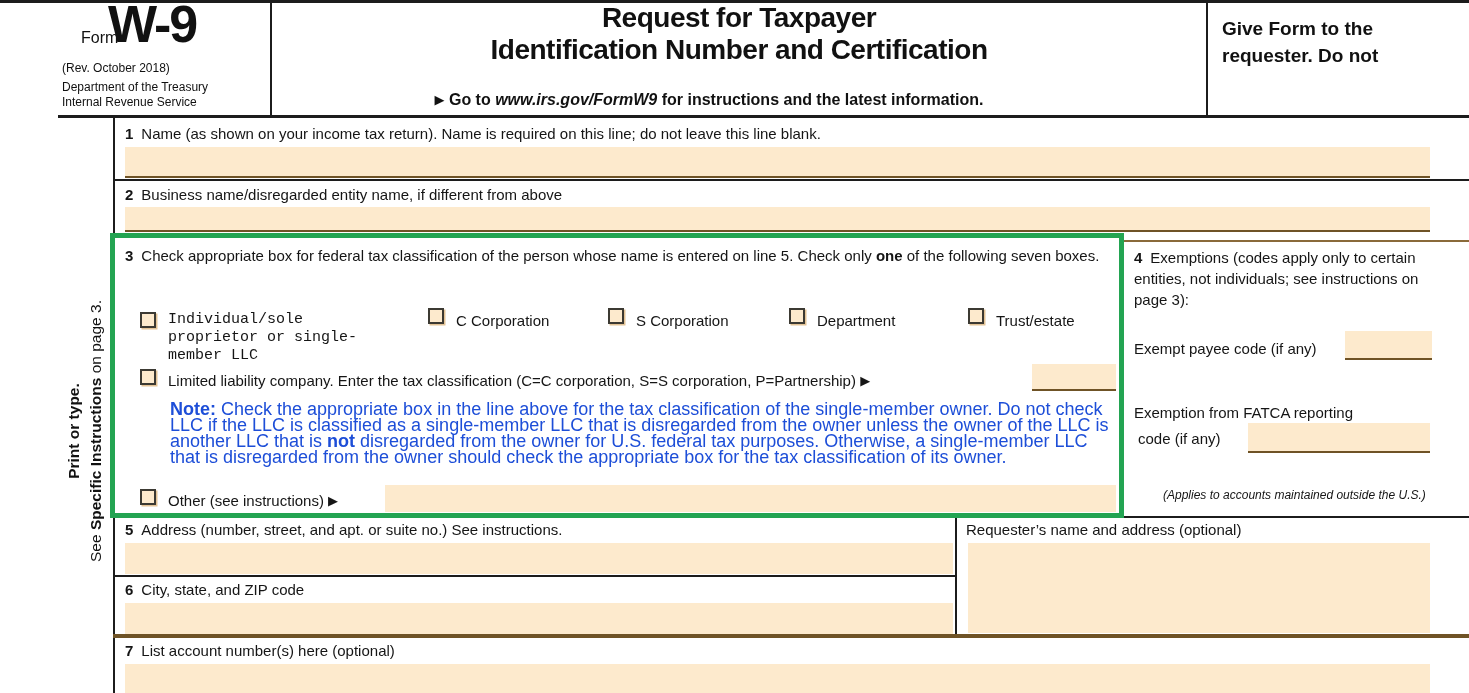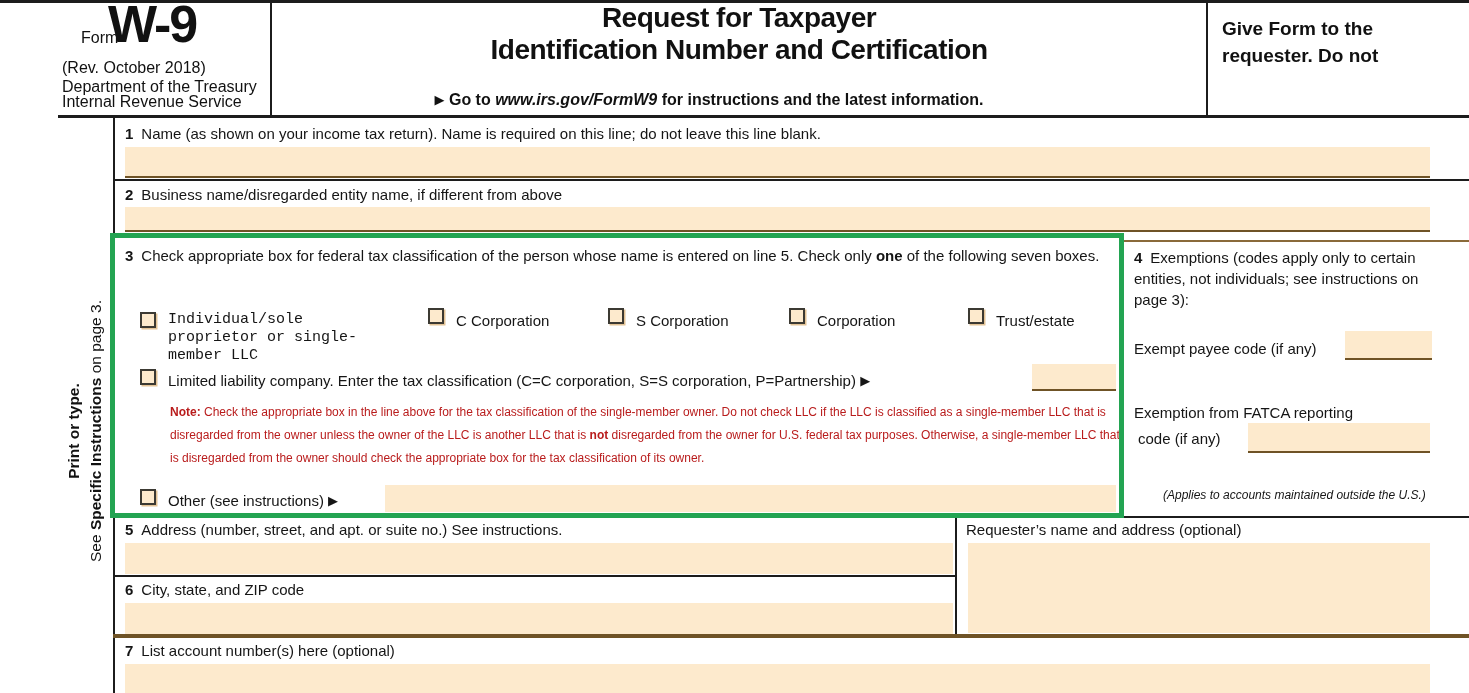--- a/index.html
+++ b/index.html
@@ -10,32 +10,32 @@
   .tanline{position:absolute;background:#8a6a3a;}
   .field{position:absolute;background:#fdeacd;}
   .uline{border-bottom:2px solid #6f5326;}
   .lbl{position:absolute;font-size:15px;line-height:18px;color:#151515;}
   .num{font-weight:bold;margin-right:8px;}
   .nowrap{white-space:nowrap;}
   .cb{position:absolute;width:16px;height:16px;background:#fdeacd;
       border:2px solid #3c3a33;box-shadow:1.5px 1.5px 0 #e3c396;box-sizing:border-box;}
   .arrow{font-size:13px;position:relative;top:-1px;}
   
-  .hdr-small{position:absolute;font-size:16px;line-height:16px;}
+  .hdr-small{position:absolute;font-size:12px;line-height:16px;}
   .w9{position:absolute;left:108px;top:-6px;font-size:52px;font-weight:bold;letter-spacing:-2px;}
   .title{position:absolute;left:272px;width:934px;text-align:center;
          font-size:28px;font-weight:bold;letter-spacing:-0.5px;line-height:31px;}
   .goto{position:absolute;left:272px;top:91px;width:874px;text-align:center;
         font-size:16px;font-weight:bold;}
   .give{position:absolute;left:1222px;top:15px;font-size:19px;font-weight:bold;line-height:27px;}
   
   .sidebar{position:absolute;left:-114px;top:408px;width:400px;height:46px;
            transform:rotate(-90deg);text-align:center;font-size:15.5px;line-height:22px;}
   .sidebar .l1{font-weight:bold;}
-  .note{position:absolute;left:170px;top:401px;width:952px;font-size:12px;line-height:23px;color:#b91c1c;}
+  .note{position:absolute;left:170px;top:401px;width:952px;font-size:18px;line-height:16px;color:#1d4ed8;}
   .greenbox{position:absolute;left:110px;top:233px;width:1014px;height:285px;
             border:5px solid #23a452;box-sizing:border-box;pointer-events:none;}
   .italic{font-style:italic;margin-left:35px;}
   i.url{font-style:italic;}
 </style>
 </head>
 <body>
 
 <div class="hline" style="left:0;top:0;width:1469px;height:3px;"></div>
 <div class="hline" style="left:270px;top:0;width:2px;height:115px;"></div>
@@ -77,21 +77,21 @@
 <div class="cb" style="left:140px;top:312px;"></div>
 <div class="lbl" style="left:168px;top:311px;width:225px;font-family:Liberation Mono, monospace;">Individual/sole proprietor or single-member LLC</div>
 
 <div class="cb" style="left:428px;top:308px;"></div>
 <div class="lbl nowrap" style="left:456px;top:312px;">C Corporation</div>
 
 <div class="cb" style="left:608px;top:308px;"></div>
 <div class="lbl nowrap" style="left:636px;top:312px;">S Corporation</div>
 
 <div class="cb" style="left:789px;top:308px;"></div>
-<div class="lbl nowrap" style="left:817px;top:312px;">Corporation</div>
+<div class="lbl nowrap" style="left:817px;top:312px;">Department</div>
 
 <div class="cb" style="left:968px;top:308px;"></div>
 <div class="lbl nowrap" style="left:996px;top:312px;">Trust/estate</div>
 
 <div class="cb" style="left:140px;top:369px;"></div>
 <div class="lbl nowrap" style="left:168px;top:372px;"><span>Limited liability company. Enter the tax classification (C=C corporation, S=S corporation, P=Partnership)</span> <span class="arrow">▶</span></div>
 <div class="field uline" style="left:1032px;top:364px;width:84px;height:25px;"></div>
 
 <div class="note"><b>Note:</b><span> Check the appropriate box in the line above for the tax classification of the single-member owner.  Do not check LLC if the LLC is classified as a single-member LLC that is disregarded from the owner unless the owner of the LLC is another LLC that is </span><b>not</b><span> disregarded from the owner for U.S. federal tax purposes. Otherwise, a single-member LLC that is disregarded from the owner should check the appropriate box for the tax classification of its owner.</span></div>
 

